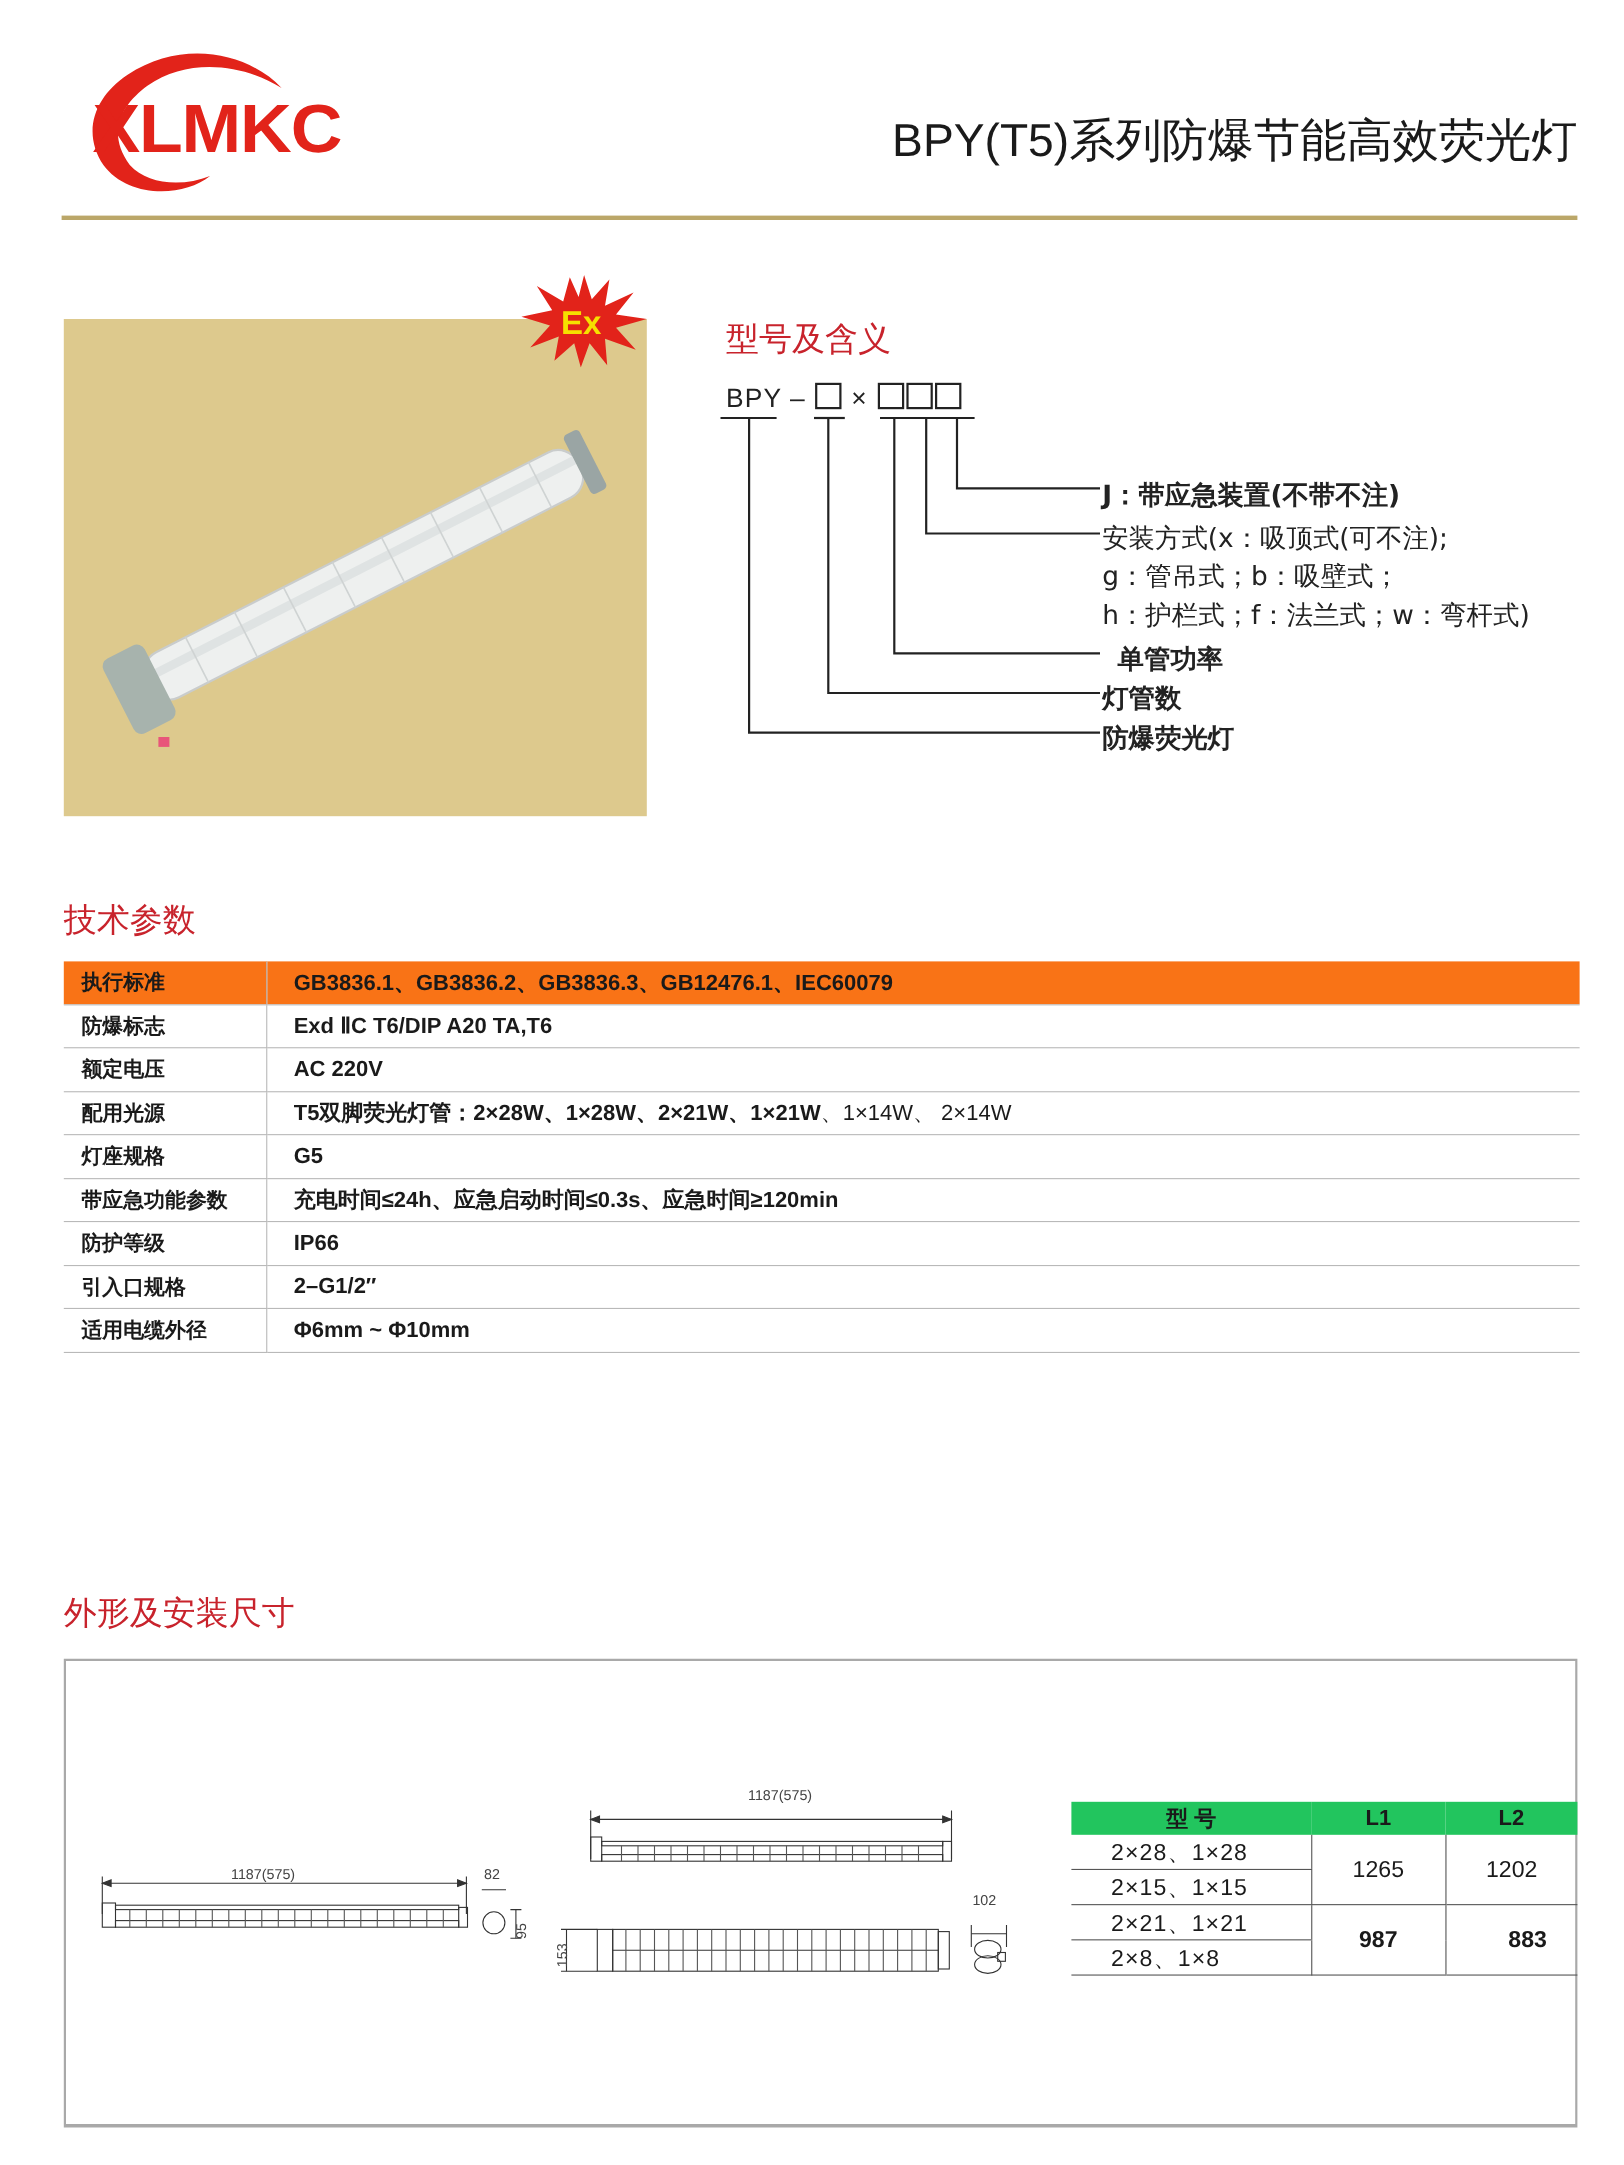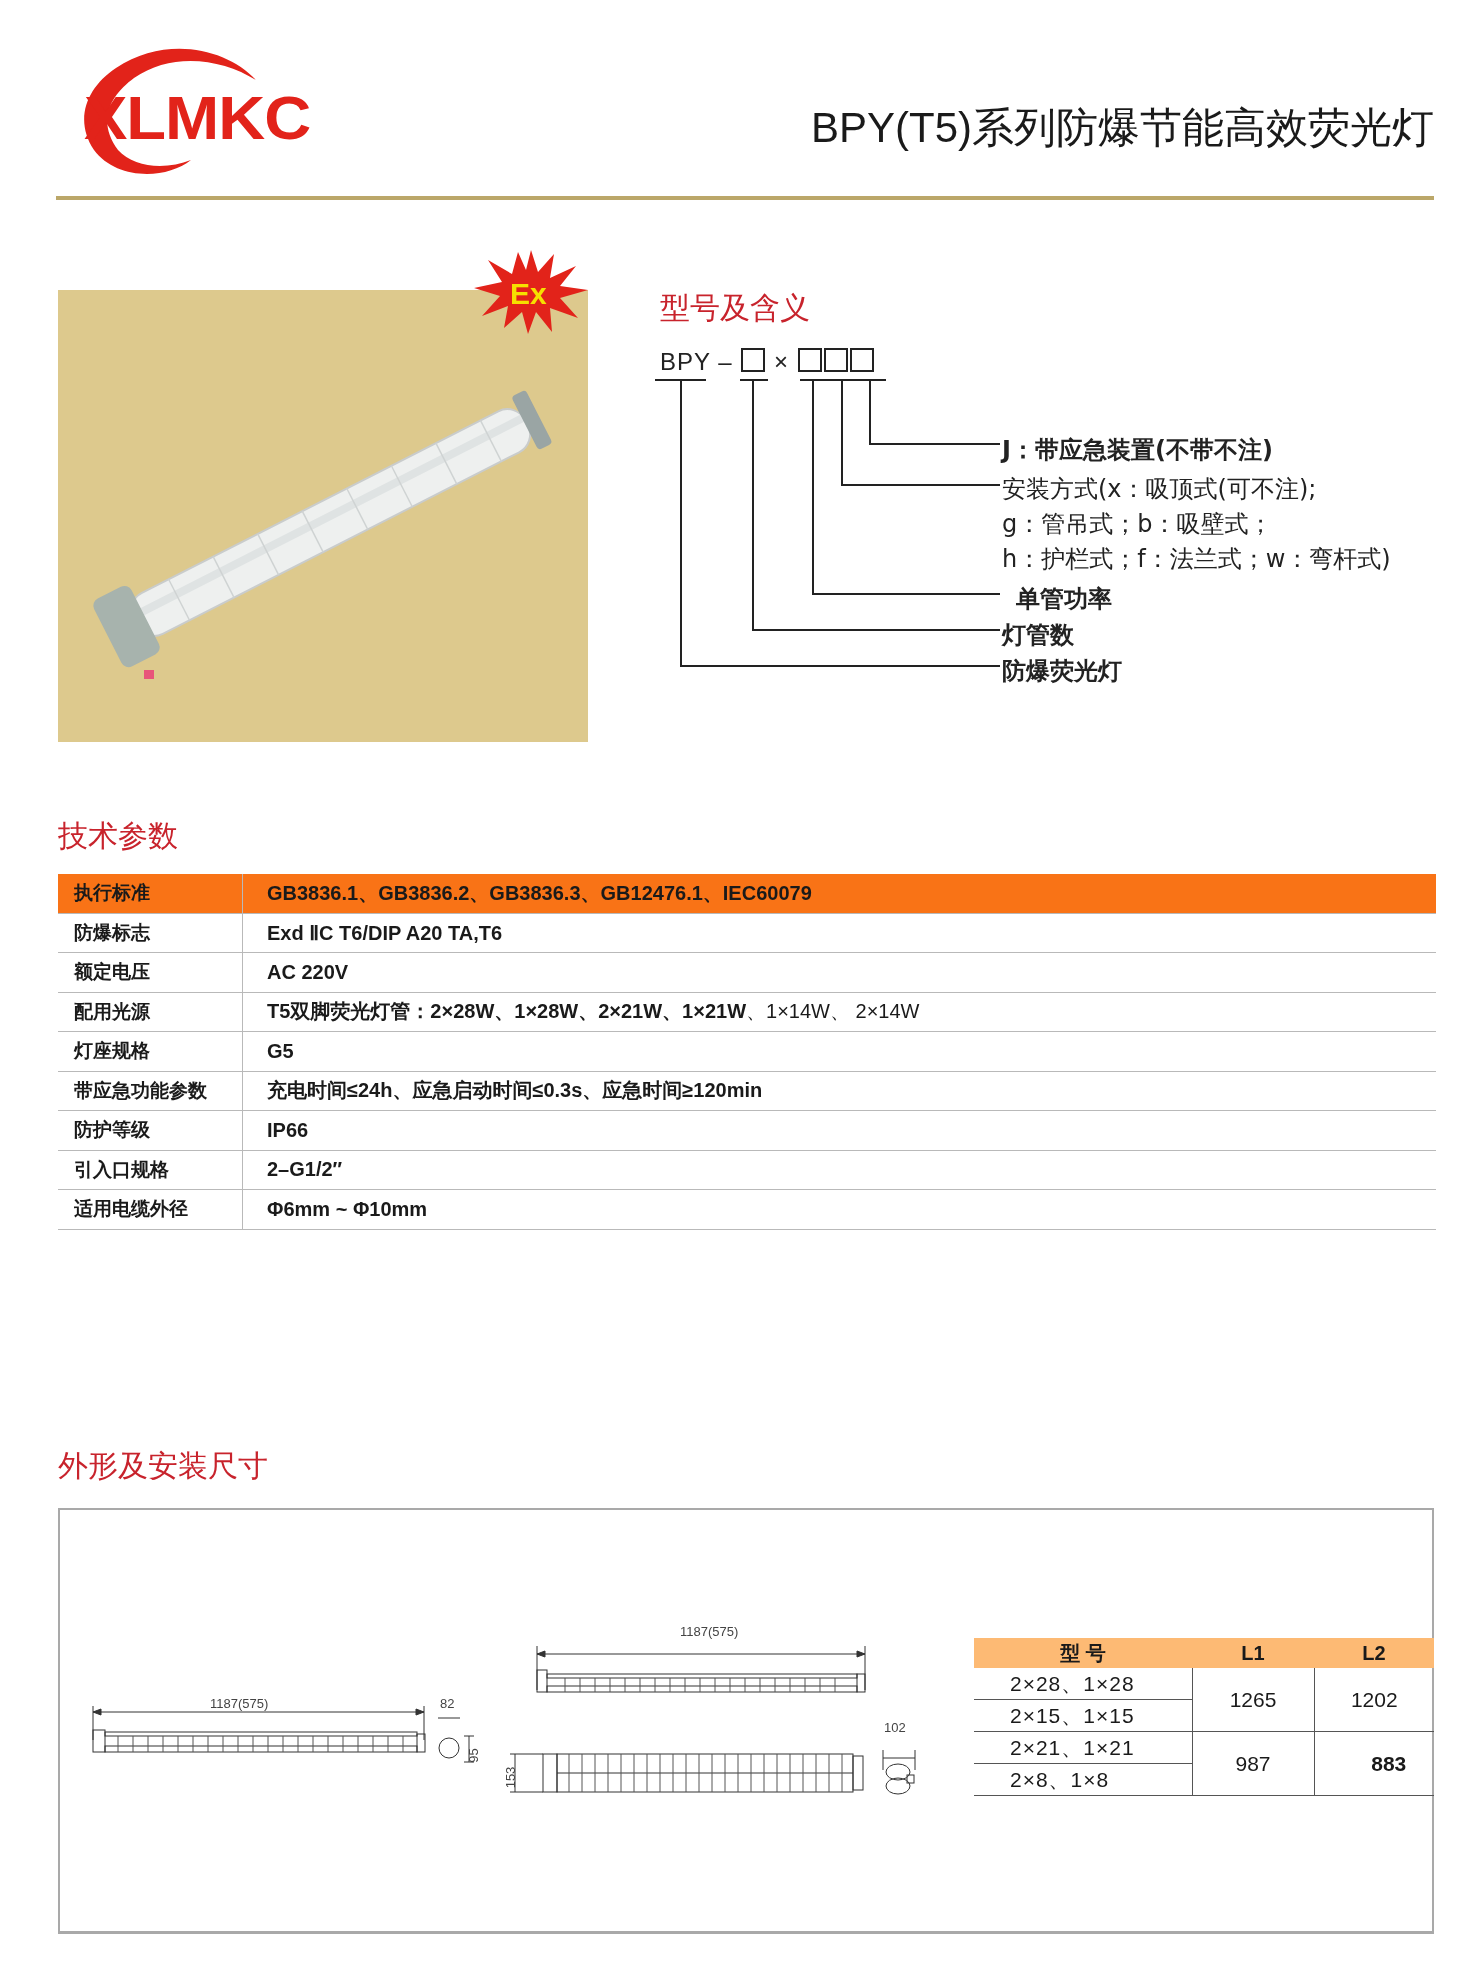--- a/index.html
+++ b/index.html
@@ -22,21 +22,21 @@
   
   .spec-table{left:58px;top:874px;width:1378px;border-collapse:collapse;font-family:"Liberation Sans",sans-serif;}
   .spec-table td{height:38.5px;padding:0;font-size:20px;border-bottom:1.5px solid #b9b9b9;}
   .spec-table td.k{width:168px;padding-left:16px;font-weight:bold;border-right:1.5px solid #b9b9b9;font-family:"DejaVu Sans",sans-serif;font-size:19px;}
   .spec-table td.v{padding-left:24px;font-weight:bold;}
   .spec-table td.v.light{font-weight:normal;}
   .spec-table tr.hl td{background:#f97316;}
   
   .dim-frame{left:58px;top:1508px;width:1376px;height:426px;border:2px solid #a9a9a9;border-bottom-width:3px;background:#fff;box-sizing:border-box;}
   .dim-table{left:974px;top:1638px;width:460px;border-collapse:collapse;font-family:"Liberation Sans",sans-serif;}
-  .dim-table th{background:#fdba74;height:30px;font-size:20px;font-weight:bold;padding:0;}
+  .dim-table th{background:#22c55e;height:30px;font-size:20px;font-weight:bold;padding:0;}
   .dim-table td{font-size:21px;text-align:center;height:31px;padding:0;border-bottom:1.5px solid #555;}
   .dim-table td.mid{border-left:1.5px solid #555;}
   .dim-table td.model{text-align:left;padding-left:36px;letter-spacing:1px;}
   .dim-label{font-family:"Liberation Sans",sans-serif;font-size:13px;color:#444;white-space:nowrap;}
 </style>
 </head>
 <body>
 
 <div class="abs logo">
   <svg width="300" height="140" viewBox="0 0 300 140" style="position:absolute;left:0;top:0;">
@@ -277,20 +277,20 @@
   <tr>
     <td class="model">2×28、1×28</td>
     <td class="mid" rowspan="2">1265</td>
     <td class="mid" rowspan="2">1202</td>
   </tr>
   <tr>
     <td class="model">2×15、1×15</td>
   </tr>
   <tr>
     <td class="model">2×21、1×21</td>
-    <td class="mid" rowspan="2" style="font-weight:normal;">987</td>
+    <td class="mid" rowspan="2" style="font-weight:bold;">987</td>
     <td class="mid" rowspan="2" style="font-weight:bold;padding-left:29px;">883</td>
   </tr>
   <tr>
     <td class="model">2×8、1×8</td>
   </tr>
 </tbody>
   </table>
 
 </body></html>

